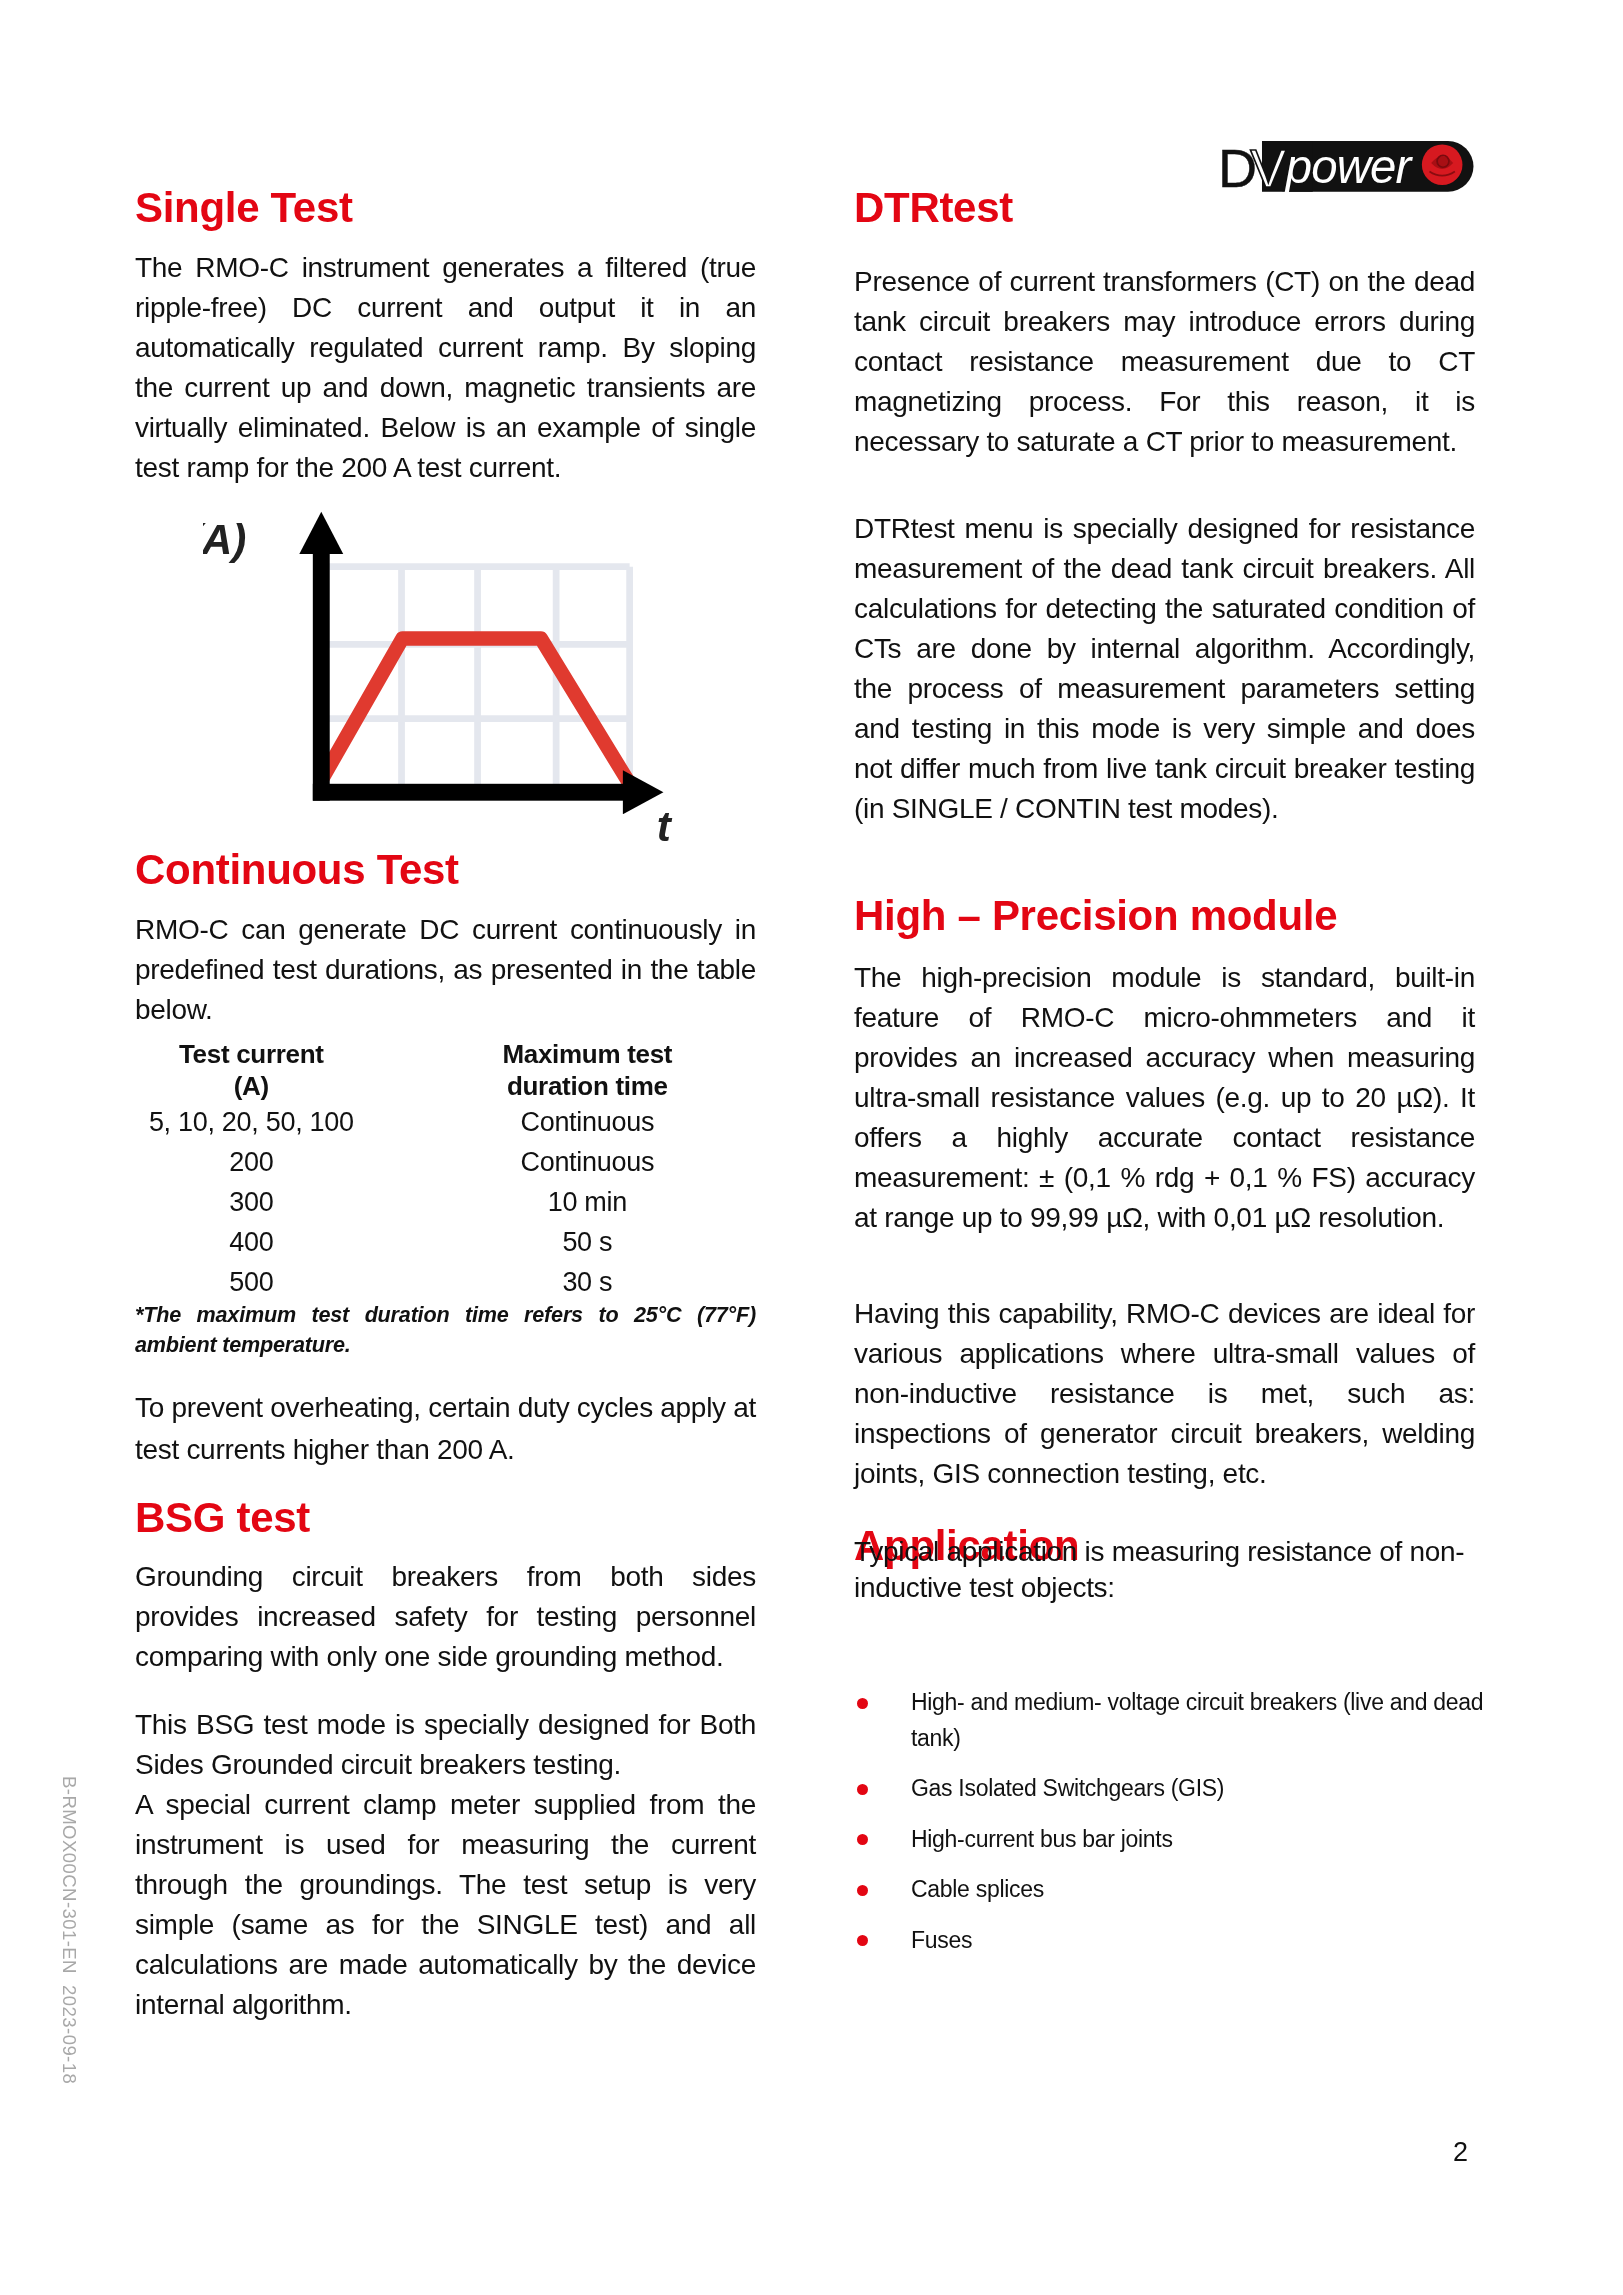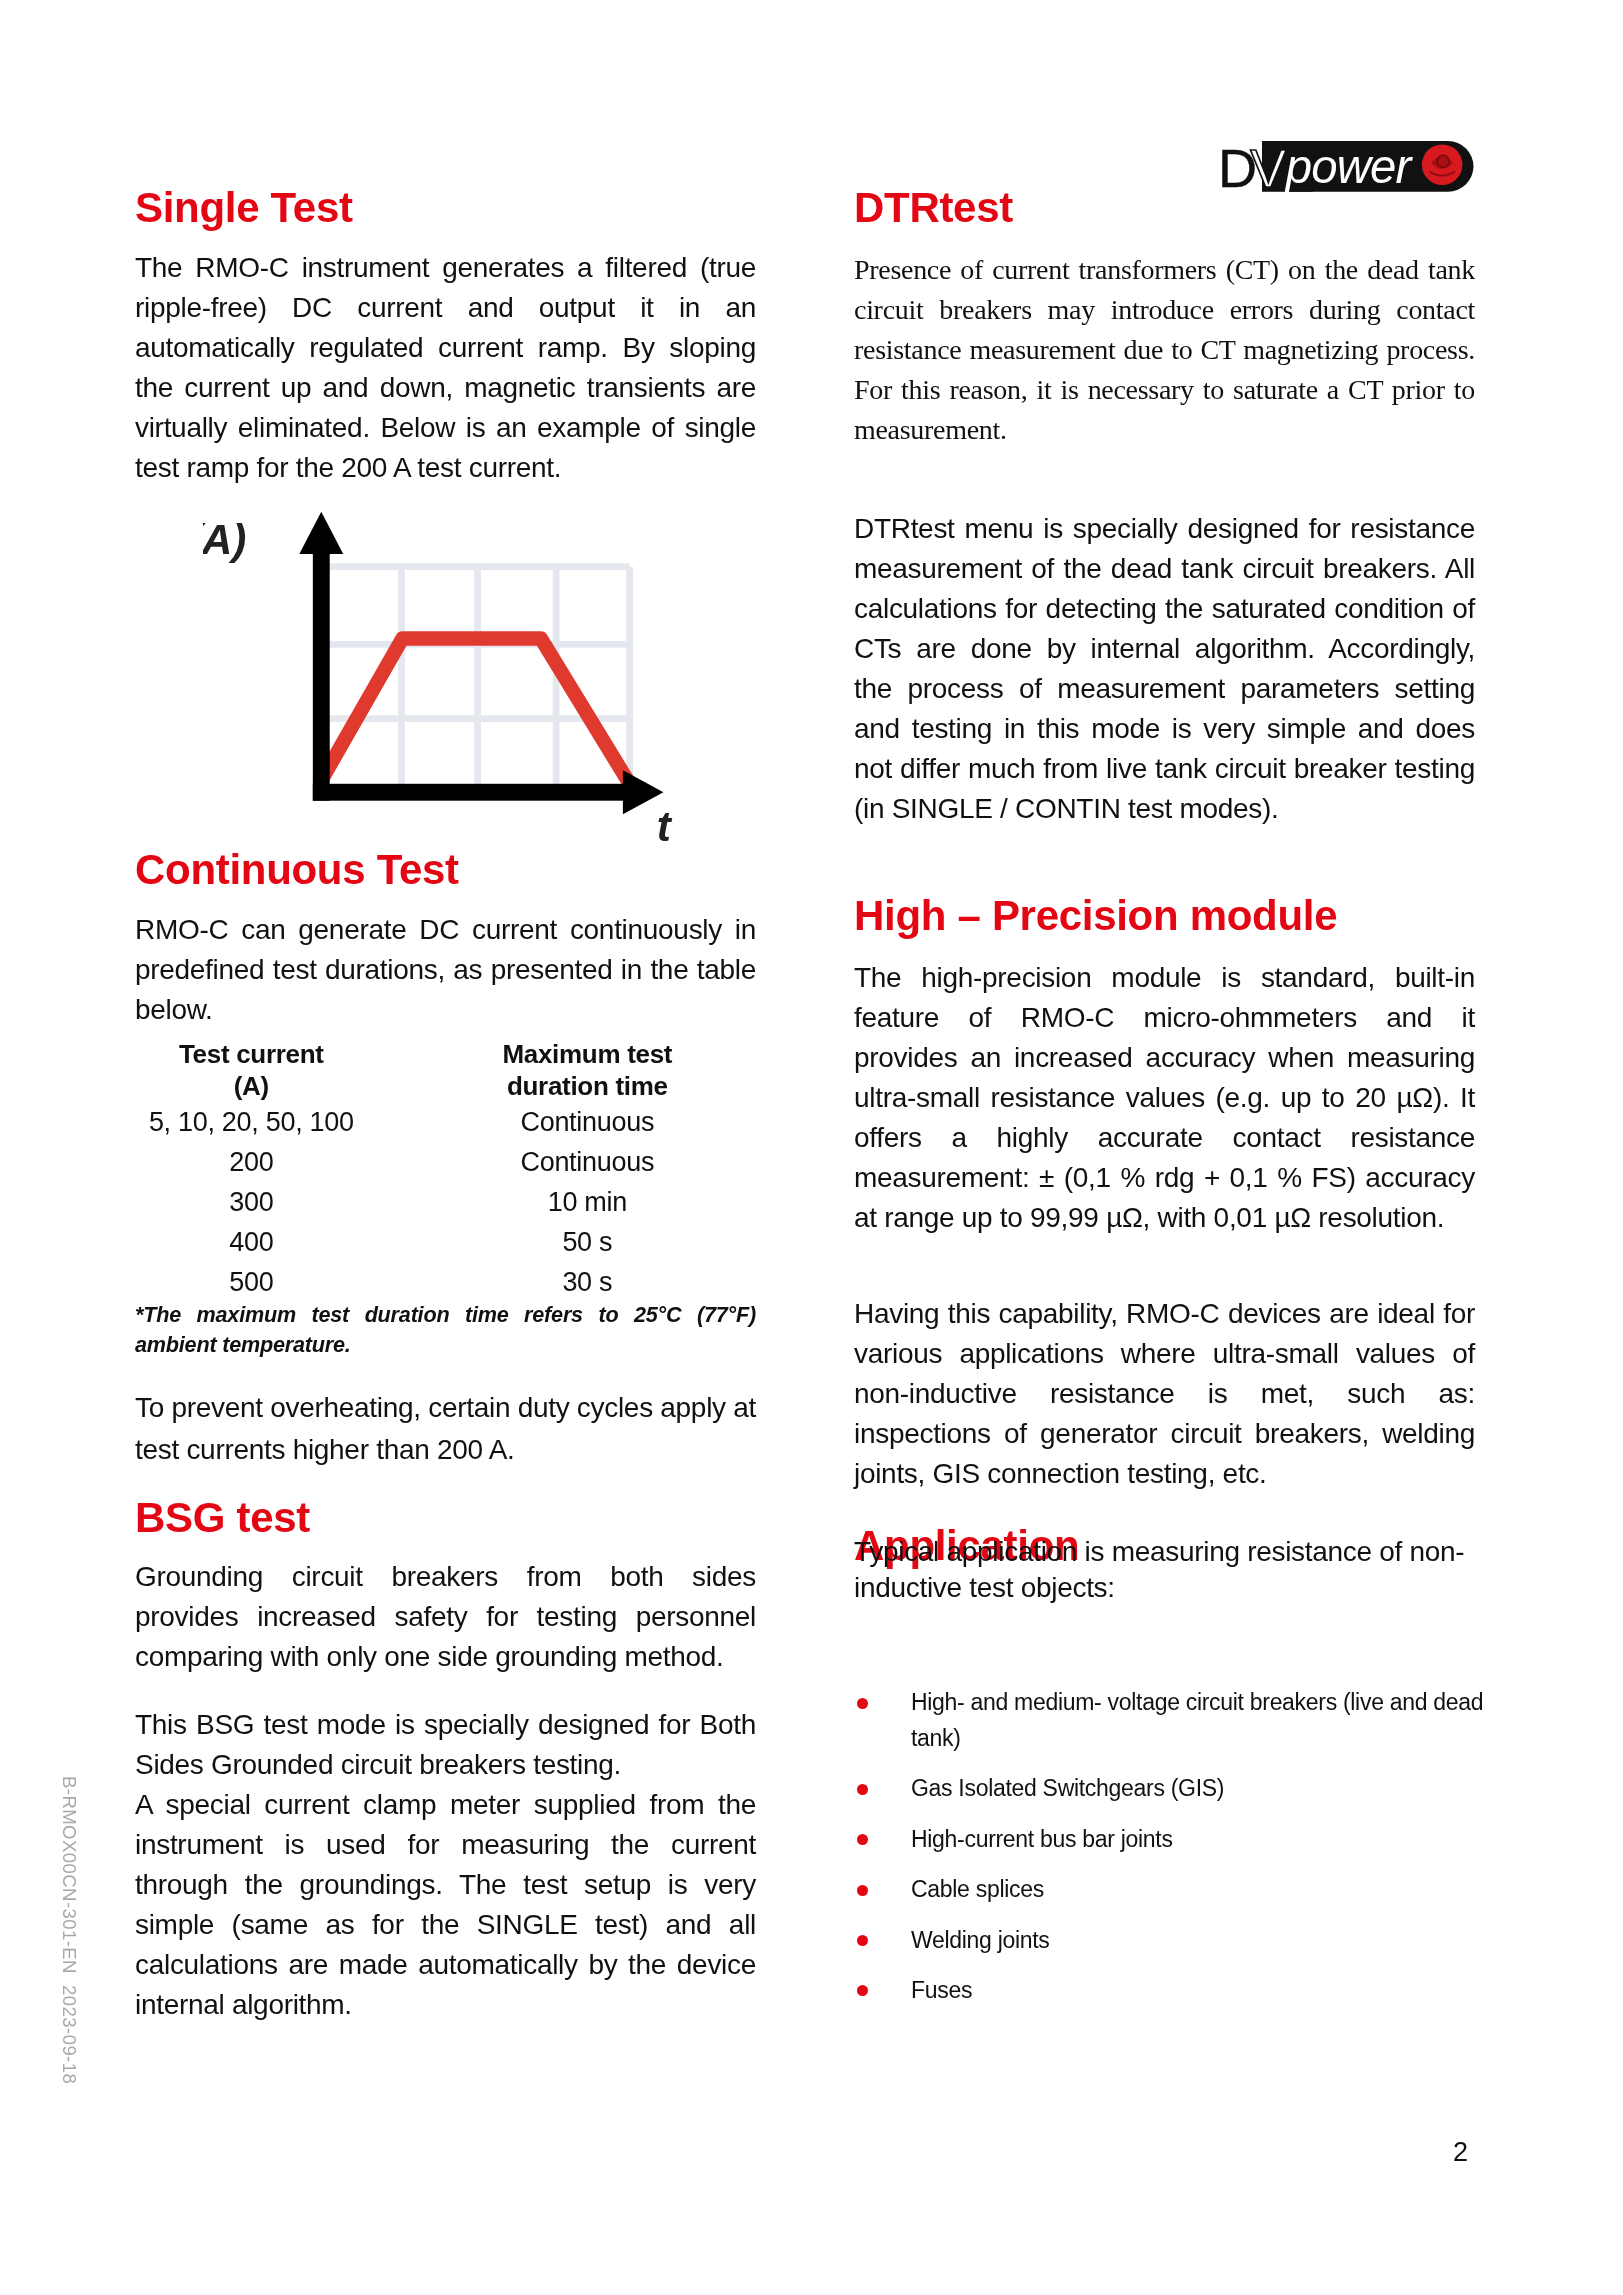--- a/index.html
+++ b/index.html
@@ -118,21 +118,21 @@
 <div class="footnote">*The maximum test duration time refers to 25°C (77°F) ambient temperature.</div>
 
 <p class="p col-l" style="top:1387px; line-height:42px;">To prevent overheating, certain duty cycles apply at test currents higher than 200 A.</p>
 
 <h2 class="h2" style="left:135px; top:1498px;">BSG test</h2>
 <p class="p col-l" style="top:1557px;">Grounding circuit breakers from both sides provides increased safety for testing personnel comparing with only one side grounding method.</p>
 <p class="p col-l" style="top:1705px;">This BSG test mode is specially designed for Both Sides Grounded circuit breakers testing.</p>
 <p class="p col-l" style="top:1785px;">A special current clamp meter supplied from the instrument is used for measuring the current through the groundings. The test setup is very simple (same as for the SINGLE test) and all calculations are made automatically by the device internal algorithm.</p>
 
 <h2 class="h2" style="left:854px; top:188px;">DTRtest</h2>
-<p class="p col-r" style="top:250px;font-family:Liberation Serif, serif;">Presence of current transformers (CT) on the dead tank circuit breakers may introduce errors during contact resistance measurement due to CT magnetizing process. For this reason, it is necessary to saturate a CT prior to measurement.</p>
+<p class="p col-r" style="top:262px;">Presence of current transformers (CT) on the dead tank circuit breakers may introduce errors during contact resistance measurement due to CT magnetizing process. For this reason, it is necessary to saturate a CT prior to measurement.</p>
 <p class="p col-r" style="top:509px;">DTRtest menu is specially designed for resistance measurement of the dead tank circuit breakers. All calculations for detecting the saturated condition of CTs are done by internal algorithm. Accordingly, the process of measurement parameters setting and testing in this mode is very simple and does not differ much from live tank circuit breaker testing (in SINGLE / CONTIN test modes).</p>
 
 <h2 class="h2" style="left:854px; top:896px;">High – Precision module</h2>
 <p class="p col-r" style="top:958px;">The high-precision module is standard, built-in feature of RMO-C micro-ohmmeters and it provides an increased accuracy when measuring ultra-small resistance values (e.g. up to 20 µΩ). It offers a highly accurate contact resistance measurement:  ± (0,1 % rdg + 0,1 % FS) accuracy at range up to 99,99 µΩ, with 0,01 µΩ resolution.</p>
 <p class="p col-r" style="top:1294px;">Having this capability, RMO-C devices are ideal for various applications where ultra-small values of non-inductive resistance is met, such as: inspections of generator circuit breakers, welding joints, GIS connection testing, etc.</p>
 
 <h2 class="h2" style="left:854px; top:1526px;">Application</h2>
 <p class="p col-r" style="top:1534px; text-align:left; line-height:36px;">Typical application is measuring resistance of non-inductive test objects:</p>
 
 <ul class="bullets">
@@ -145,24 +145,20 @@
     <span>Gas Isolated Switchgears (GIS)</span>
   </li>
   <li style="margin-bottom:14.4px;">
     <span class="bullet-dot"></span>
     <span>High-current bus bar joints</span>
   </li>
   <li style="margin-bottom:14.4px;">
     <span class="bullet-dot"></span>
     <span>Cable splices</span>
   </li>
-  <li style="margin-bottom:14.4px;">
-    <span class="bullet-dot"></span>
-    <span>Welding joints</span>
-  </li>
   <li>
     <span class="bullet-dot"></span>
     <span>Fuses</span>
   </li>
 </ul>
 
 <div class="page-num">2</div>
 
 
 </body></html>

